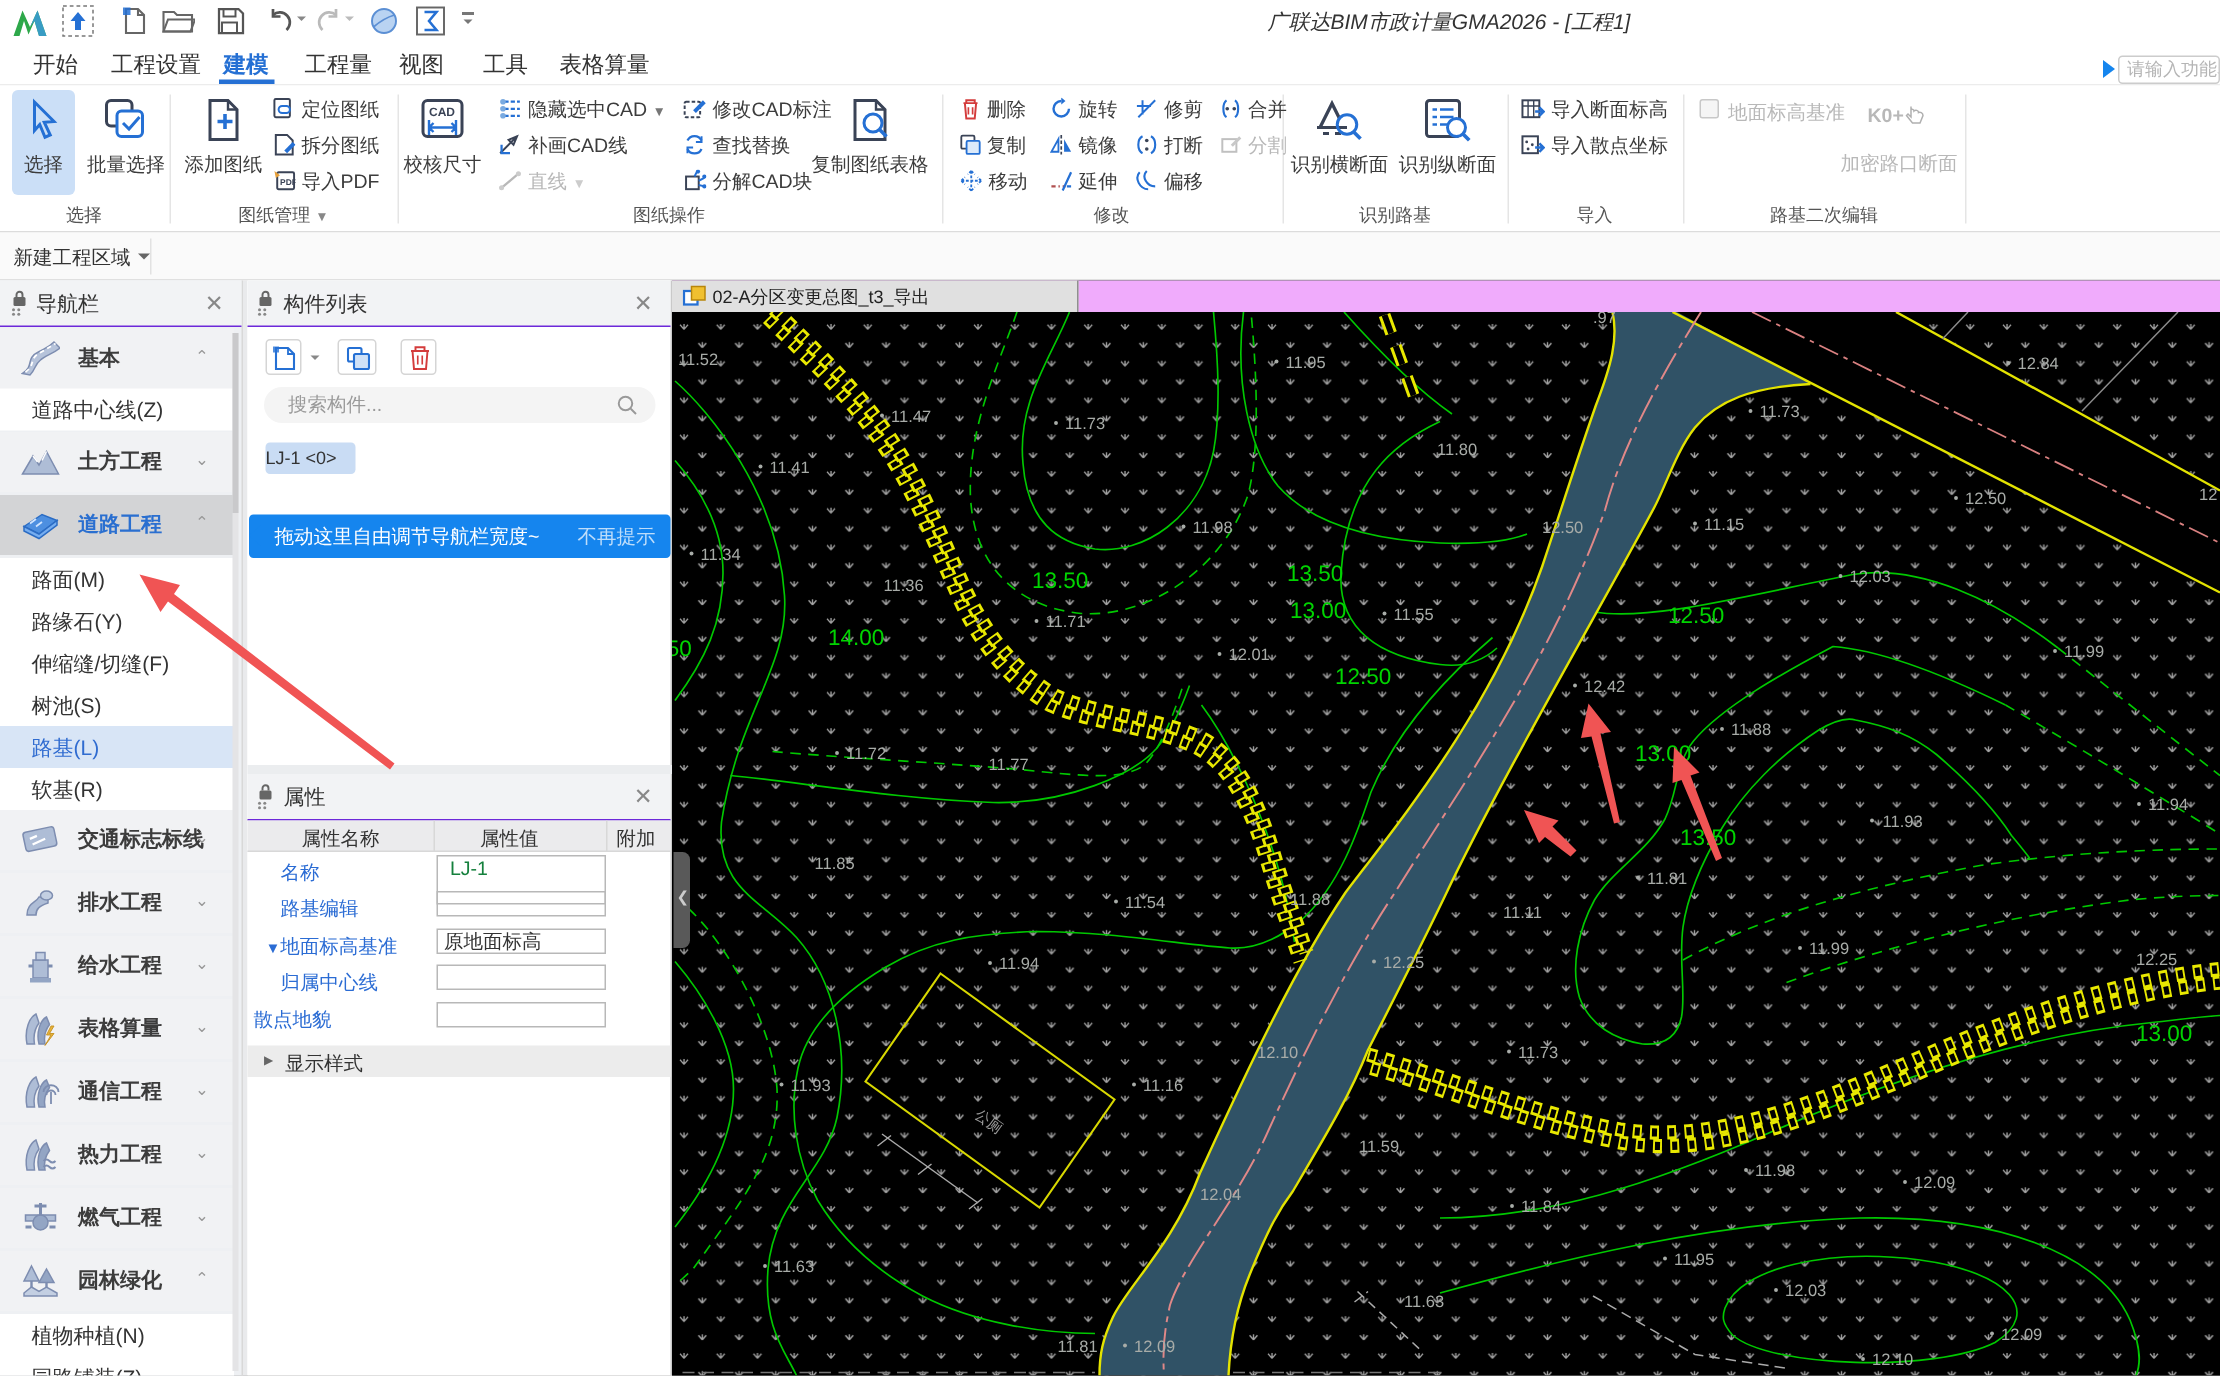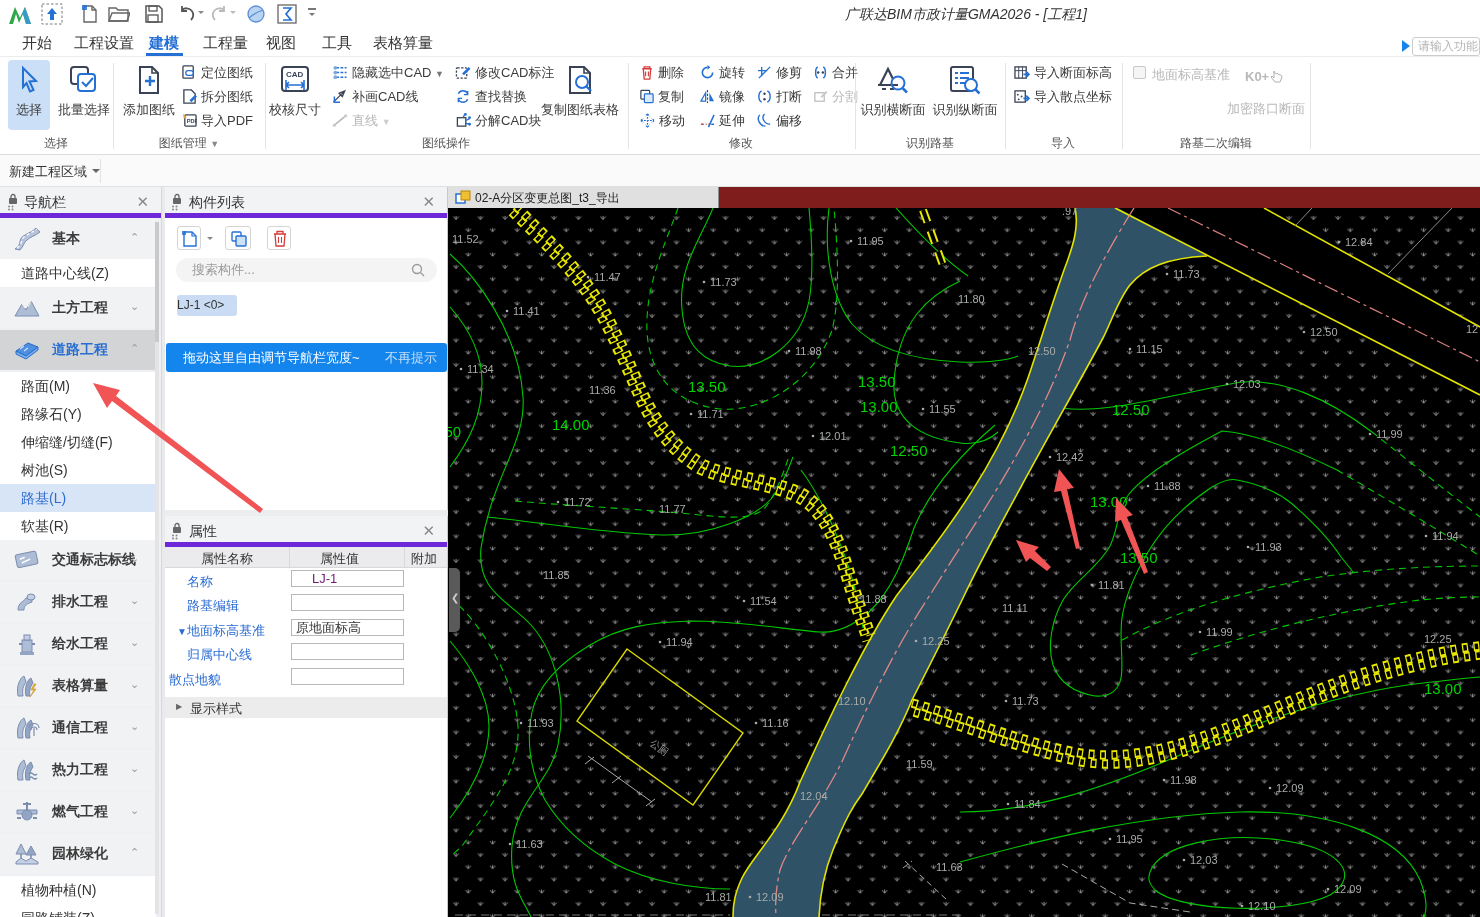--- a/index.html
+++ b/index.html
@@ -13,31 +13,31 @@
 #ribbon { position:absolute; left:0; top:57px; width:1480px; height:98px; background:#fff; border-bottom:1px solid #dcdcdc; }
 .rdiv { position:absolute; top:6px; height:86px; width:1px; background:#e5e5e5; }
 .glabel { position:absolute; top:78px; font-size:12px; color:#555; text-align:center; }
 .bigbtn { position:absolute; top:3px; text-align:center; font-size:13px; color:#3c3c3c; }
 .bigbtn .ic { display:block; margin:0 auto 6px auto; }
 .smallbtn { position:absolute; font-size:13px; color:#3c3c3c; white-space:nowrap; }
 .smallbtn svg { vertical-align:-3px; margin-right:4px; }
 .gray { color:#b8b8b8 !important; }
 #toolrow { position:absolute; left:0; top:155px; width:1480px; height:32px; background:#fafafa; border-bottom:1px solid #e0e0e0; }
 #nav { position:absolute; left:0; top:187px; width:162px; height:730px; background:#eef0f3; border-right:1px solid #d8d8d8; }
-.phead { background:#f2f3f5; border-bottom:5px solid #6d28d9; height:31px; position:relative;text-align:center; }
+.phead { background:#f2f3f5; border-bottom:1px solid #6d28d9; height:31px; position:relative;text-align:center; }
 .phead .ptitle { position:absolute; left:24px; top:7px; font-size:14px; color:#333; }
 .phead .px { position:absolute; right:12px; top:6px; font-size:15px; color:#888; }
 .navsec { position:absolute; left:0; width:156px; height:40px; background:#f1f2f4; }
 .navsec .t { position:absolute; left:52px; top:11px; font-size:14px; font-weight:bold; color:#3c3c3c; }
 .navsec .c { position:absolute; left:130px; top:12px; font-size:11px; color:#999; }
 .navitem { position:absolute; left:0; width:156px; height:28px; background:#fff; font-size:14px; color:#333; }
 .navitem span { position:absolute; left:21px; top:6px; }
 #mid { position:absolute; left:165px; top:187px; width:283px; height:730px; background:#fff; border-right:1px solid #c9c9c9; }
 #canvas { position:absolute; left:448px; top:187px; width:1032px; height:730px; background:#000; }
-#tabbar { position:absolute; left:0; top:0; width:1032px; height:21px; background:#7f1d1d; }
+#tabbar { position:absolute; left:0; top:0; width:1032px; height:21px; background:#f0abfc; }
 #tabact { position:absolute; left:0; top:0; width:271px; height:21px; background:#e0e0e0; border-right:1px solid #8f8f8f; font-size:12px; color:#222; }
 .ptool { position:absolute; border:1px solid #d5d5d5; border-radius:3px; background:#fff; }
 </style>
 </head>
 <body>
 <div id="titlebar">
 <svg class="abs" style="left:6px;top:3px" width="30" height="24" viewBox="0 0 30 24">
 <path d="M3 21 L9 4 L14 15 L19 4 L25 21 L20 21 L17 11 L13 20 L10 11 L7 21 Z" fill="#2ea84a"></path>
 <path d="M14 15 L19 4 L25 21 L20 21 L17 11 Z" fill="#3a9ad9" opacity="0.85"></path>
 </svg>
@@ -471,21 +471,21 @@
 <span class="abs" style="left:155px;top:3px">属性值</span>
 <span class="abs" style="left:246px;top:3px">附加</span>
 <div class="abs" style="left:124px;top:0;width:1px;height:21px;background:#d8d8d8"></div>
 <div class="abs" style="left:239px;top:0;width:1px;height:21px;background:#d8d8d8"></div>
 </div>
 <div class="abs" style="left:22px;top:386px;font-size:13px;color:#2b6cd4">名称</div>
 <div class="abs" style="left:22px;top:410px;font-size:13px;color:#2b6cd4">路基编辑</div>
 <div class="abs" style="left:12px;top:435px;font-size:13px;color:#2b6cd4"><span style="font-size:10px">▼</span>地面标高基准</div>
 <div class="abs" style="left:22px;top:459px;font-size:13px;color:#2b6cd4">归属中心线</div>
 <div class="abs" style="left:4px;top:484px;font-size:13px;color:#2b6cd4">散点地貌</div>
-<div class="abs" style="left:126px;top:383px;width:113px;height:17px;border:1px solid #b8b8b8;font-size:13px;color:#701a75;line-height:16px;padding-left:20px">LJ-1</div>
+<div class="abs" style="left:126px;top:383px;width:113px;height:33px;border:1px solid #b8b8b8;font-size:13px;color:#15803d;line-height:16px;padding-left:8px">LJ-1</div>
 <div class="abs" style="left:126px;top:407px;width:113px;height:17px;border:1px solid #b8b8b8"></div>
 <div class="abs" style="left:126px;top:432px;width:113px;height:17px;border:1px solid #b8b8b8;font-size:13px;color:#333;line-height:16px;padding-left:4px">原地面标高</div>
 <div class="abs" style="left:126px;top:456px;width:113px;height:17px;border:1px solid #b8b8b8"></div>
 <div class="abs" style="left:126px;top:481px;width:113px;height:17px;border:1px solid #b8b8b8"></div>
 <div class="abs" style="left:0;top:510px;width:282px;height:21px;background:#ececec;font-size:13px;color:#333">
 <span class="abs" style="left:11px;top:5px;font-size:8px;color:#666">▶</span>
 <span class="abs" style="left:25px;top:3px">显示样式</span>
 </div>
 </div>
 <div class="abs" style="left:166px;top:343px;width:281px;height:29px;background:#1585ee;border-radius:3px;z-index:90">

